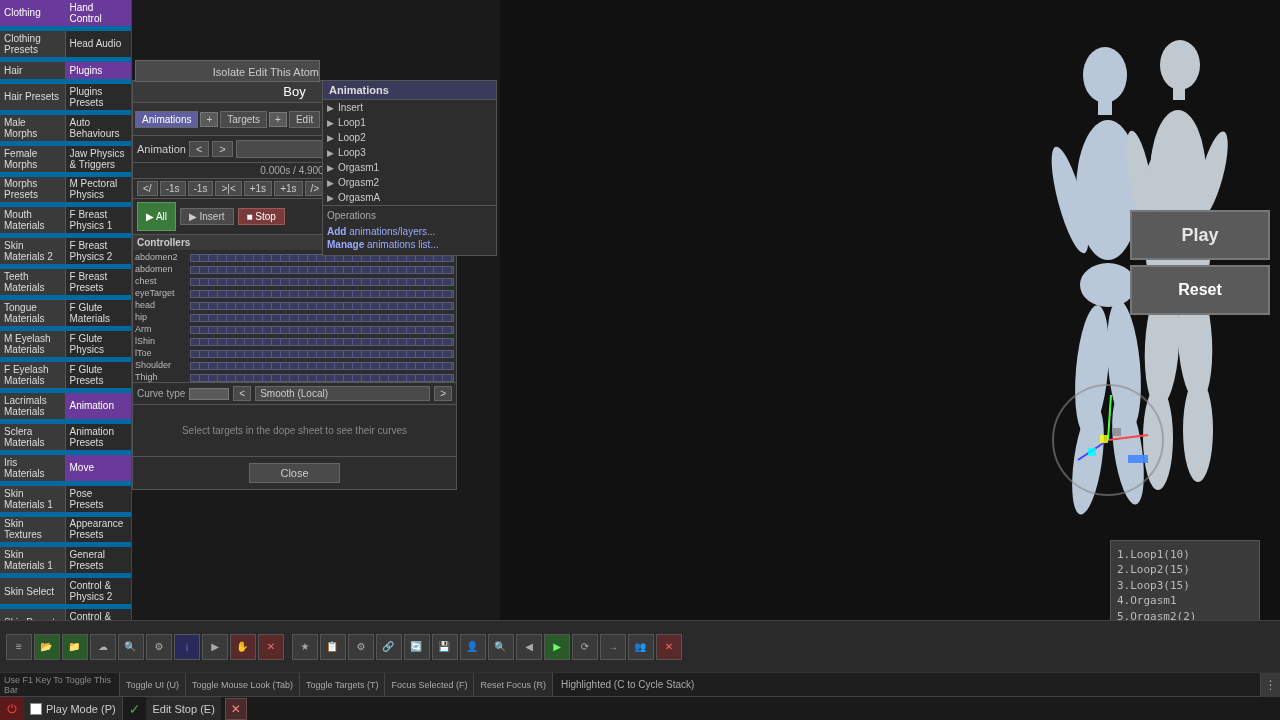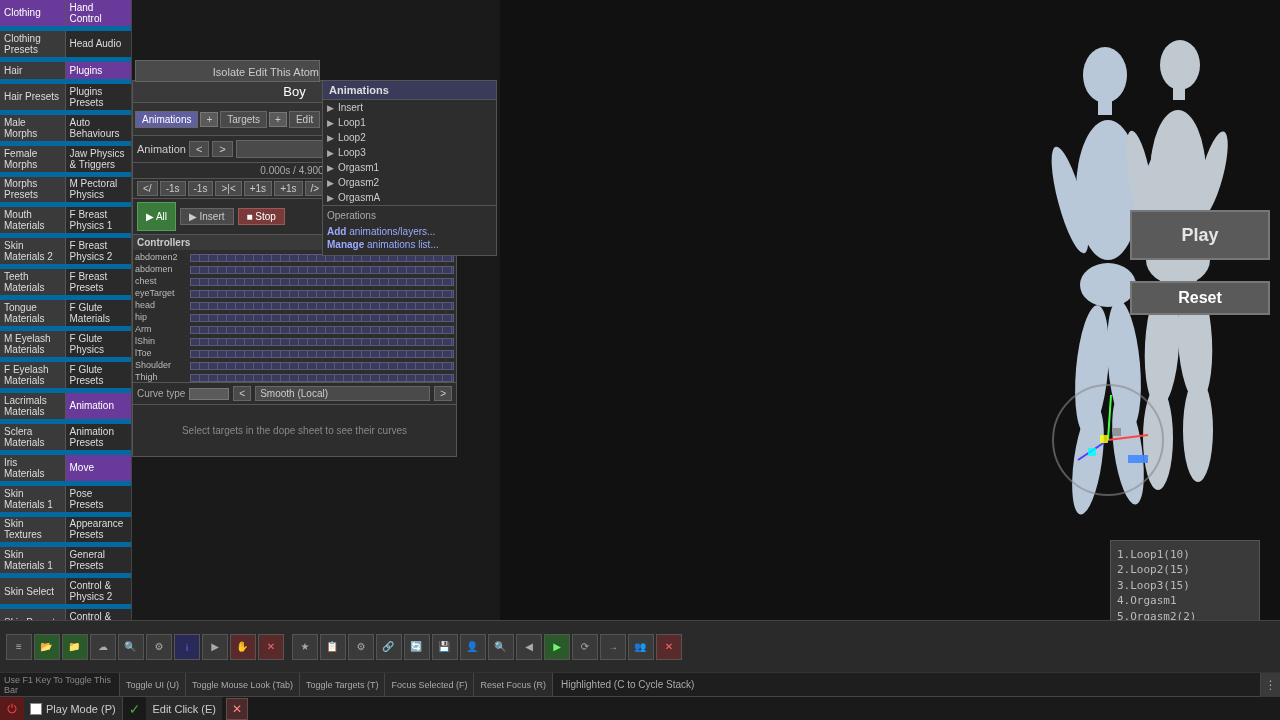--- a/index.html
+++ b/index.html
@@ -375,29 +375,28 @@
       background: #5a5a5a;
       border: 2px solid #777;
       color: #e5e5e5;
       font-size: 18px;
       font-weight: bold;
       cursor: pointer;
       margin-bottom: 5px;
     }
     .big-reset-btn {
       width: 100%;
-      height: 34px;
+      height: 50px;
       background: #5a5a5a;
       border: 2px solid #777;
       color: #fff;
       font-size: 16px;
       font-weight: bold;
       cursor: pointer;
       margin-bottom: 5px;
-      margin-top: 16px;
     }
 
     #info-panel {
       position: absolute;
       right: 10px; top: 330px;
       width: 150px;
       background: #3a3a3a;
       border: 1px solid #555;
       padding: 6px;
       font-size: 9px;
@@ -795,20 +794,23 @@
   <div id="curve-row">
     <span class="curve-label">Curve type</span>
     <div style="width:40px; height:12px; background:#5a5a5a; border:1px solid #777; display:inline-block;"></div>
     <button class="curve-nav-btn">&lt;</button>
     <div class="curve-select">Smooth (Local)</div>
     <button class="curve-nav-btn">&gt;</button>
   </div>
 
   <div id="select-message">Select targets in the dope sheet to see their curves</div>
 
+  <div style="text-align:center; padding:6px; border-top:1px solid #555;">
+    <button id="close-btn-inner" style="background:#4a4a4a;border:1px solid #666;color:#ccc;padding:3px 30px;font-size:11px;cursor:pointer;">Close</button>
+  </div>
 </div>
 
 <div id="animations-list-panel">
   <div id="animations-list-header">Animations</div>
 
   <div class="anim-item">
     <span class="anim-arrow">▶</span>
     <span class="anim-item-label">Insert</span>
   </div>
   <div class="anim-item">
@@ -965,21 +967,21 @@
 </div>
 
 <div id="play-mode-bar">
   <button class="power-btn">⏻</button>
   <div class="mode-checkbox-area">
     <div class="mode-checkbox"></div>
     <span class="mode-label">Play Mode (P)</span>
   </div>
   <span class="mode-check-mark">✓</span>
   <div class="edit-mode-area">
-    <span class="mode-label">Edit Click (E)</span>
+    <span class="mode-label">Edit Stop (E)</span>
   </div>
   <div class="close-x-btn">✕</div>
 </div>
 
 <div id="bottom-action-bar" style="bottom:24px; height:24px; left:0; right:0; position:absolute; background:#1e1e1e; display:flex; align-items:center; border-top:1px solid #333;">
   <div class="hint-text-area">Use F1 Key To Toggle This Bar</div>
   <div class="bottom-toggle-btn">
     <span>Toggle UI (U)</span>
   </div>
   <div class="bottom-toggle-btn">

